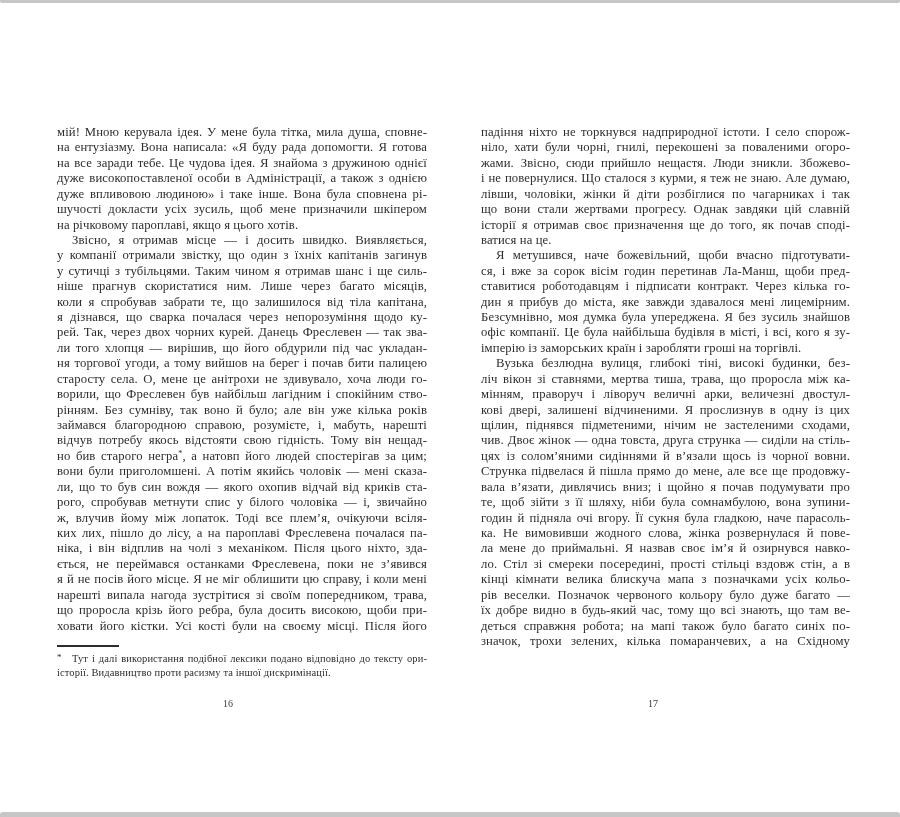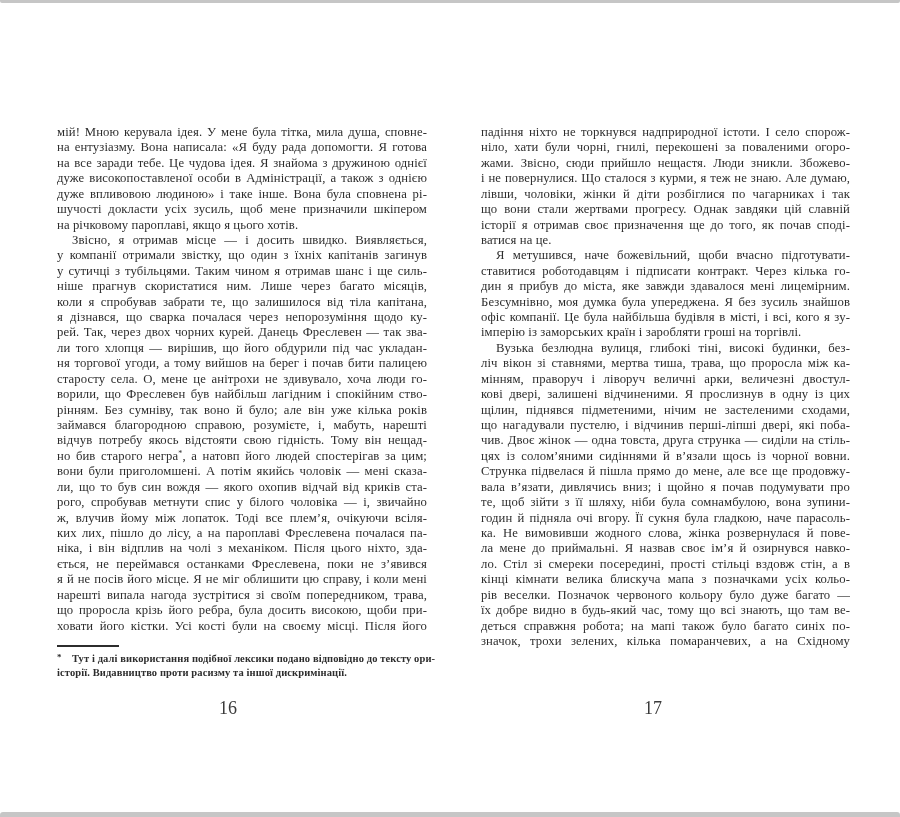--- a/index.html
+++ b/index.html
@@ -27,26 +27,26 @@
     white-space:nowrap;
   }
   .line.para-end{text-align-last:left;}
   .line.indent{text-indent:15px;}
   sup{font-size:8px;vertical-align:4px;line-height:0;}
   .fn-rule{position:absolute;left:57px;top:645px;width:62px;height:2px;background:#2c2c2c;}
   .footnote{
     position:absolute;left:57px;top:651px;width:370px;
     font-size:10.5px;line-height:13.7px;color:#2d2d2d;letter-spacing:0.1px;
   }
-  .fn-line{text-align:justify;text-align-last:justify;white-space:nowrap;font-weight:bold;}
+  .fn-line{text-align:justify;text-align-last:justify;white-space:nowrap;}
   .fn-line.fn-last{text-align-last:left;}
   .fn-marker{display:inline-block;width:15px;font-size:9px;vertical-align:2px;}
   .page-num{
     position:absolute;top:698px;width:30px;
-    text-align:center;font-size:18px;color:#3a3a3a;
+    text-align:center;font-size:10px;color:#3a3a3a;
   }
   .page-num.pn-left{left:213px;}
   .page-num.pn-right{left:638px;}
 </style>
 </head>
 <body>
 
 <div class="spread">
   <div class="scan-edge top"></div>
   <div class="scan-edge bottom"></div>
@@ -99,31 +99,31 @@
     <div class="text-col right">
         <div class="line">падіння ніхто не торкнувся надприродної істоти. І село спорож-</div>
         <div class="line">ніло, хати були чорні, гнилі, перекошені за поваленими огоро-</div>
         <div class="line">жами. Звісно, сюди прийшло нещастя. Люди зникли. Збожево-</div>
         <div class="line">і не повернулися. Що сталося з курми, я теж не знаю. Але думаю,</div>
         <div class="line">лівши, чоловіки, жінки й діти розбіглися по чагарниках і так</div>
         <div class="line">що вони стали жертвами прогресу. Однак завдяки цій славній</div>
         <div class="line">історії я отримав своє призначення ще до того, як почав споді-</div>
         <div class="line para-end">ватися на це.</div>
         <div class="line indent">Я метушився, наче божевільний, щоби вчасно підготувати-</div>
+        <div class="line">ся, і вже за сорок вісім годин перетинав Ла-Манш, щоби пред-</div>
         <div class="line">ставитися роботодавцям і підписати контракт. Через кілька го-</div>
         <div class="line">дин я прибув до міста, яке завжди здавалося мені лицемірним.</div>
         <div class="line">Безсумнівно, моя думка була упереджена. Я без зусиль знайшов</div>
         <div class="line">офіс компанії. Це була найбільша будівля в місті, і всі, кого я зу-</div>
         <div class="line para-end">імперію із заморських країн і заробляти гроші на торгівлі.</div>
         <div class="line indent">Вузька безлюдна вулиця, глибокі тіні, високі будинки, без-</div>
         <div class="line">ліч вікон зі ставнями, мертва тиша, трава, що проросла між ка-</div>
         <div class="line">мінням, праворуч і ліворуч величні арки, величезні двостул-</div>
         <div class="line">кові двері, залишені відчиненими. Я прослизнув в одну із цих</div>
         <div class="line">щілин, піднявся підметеними, нічим не застеленими сходами,</div>
-        <div class="line">що нагадували пустелю, і відчинив перші-ліпші двері, які поба-</div>
         <div class="line">чив. Двоє жінок — одна товста, друга струнка — сиділи на стіль-</div>
         <div class="line">цях із солом’яними сидіннями й в’язали щось із чорної вовни.</div>
         <div class="line">Струнка підвелася й пішла прямо до мене, але все ще продовжу-</div>
         <div class="line">вала в’язати, дивлячись вниз; і щойно я почав подумувати про</div>
         <div class="line">те, щоб зійти з її шляху, ніби була сомнамбулою, вона зупини-</div>
         <div class="line">годин й підняла очі вгору. Її сукня була гладкою, наче парасоль-</div>
         <div class="line">ка. Не вимовивши жодного слова, жінка розвернулася й пове-</div>
         <div class="line">ла мене до приймальні. Я назвав своє ім’я й озирнувся навко-</div>
         <div class="line">ло. Стіл зі смереки посередині, прості стільці вздовж стін, а в</div>
         <div class="line">кінці кімнати велика блискуча мапа з позначками усіх кольо-</div>

